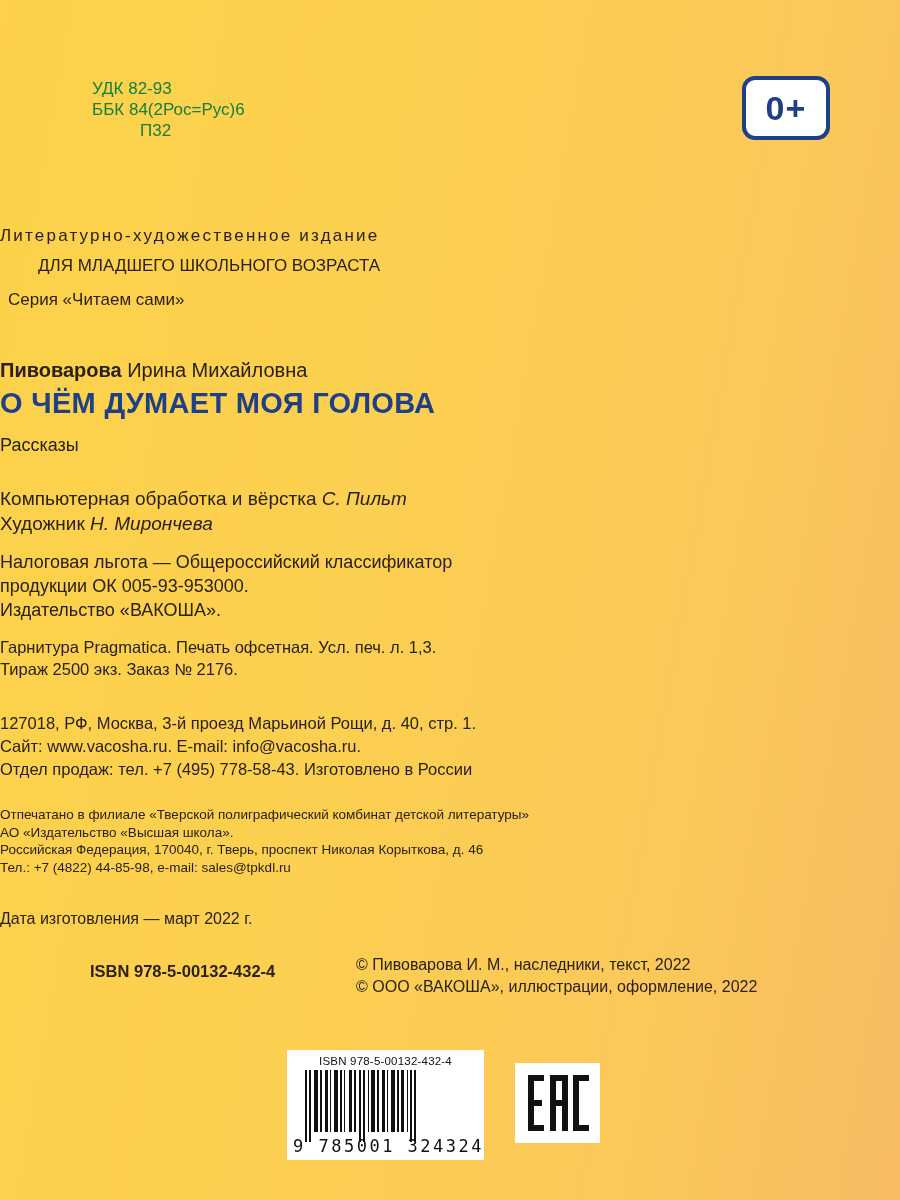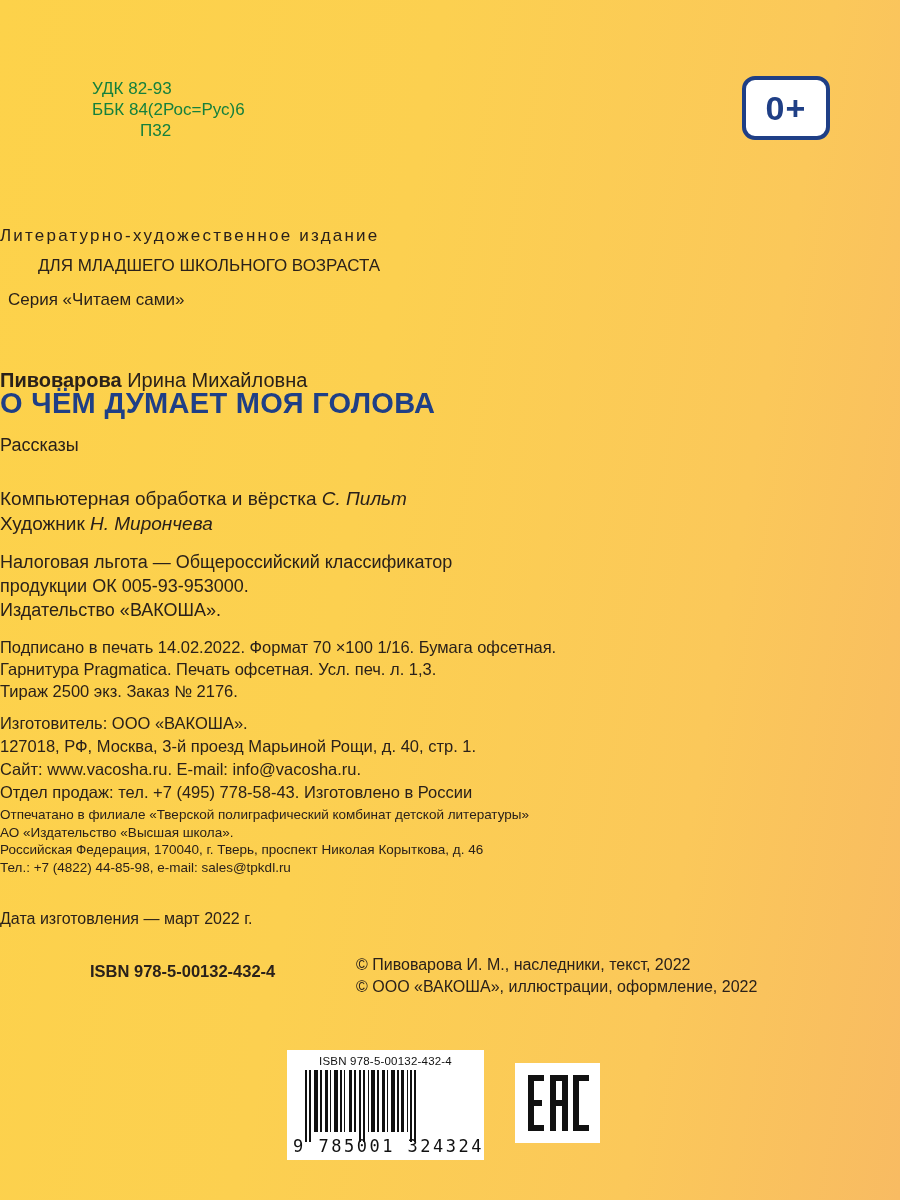--- a/index.html
+++ b/index.html
@@ -22,21 +22,21 @@
       left: 742px; top: 76px; width: 88px; height: 64px;
       border: 4px solid #1f3f86; border-radius: 13px; background: #ffffff;
       box-sizing: border-box; display: flex; align-items: center; justify-content: center;
       color: #1f3f86; font-weight: bold; font-size: 34px; letter-spacing: 1px;
     }
 
     .genre { top: 224px; font-size: 17px; letter-spacing: 2.2px; line-height: 24px; }
     .audience { top: 254px; font-size: 17px; line-height: 24px; padding-left: 38px; }
     .series { top: 288px; font-size: 17px; line-height: 24px; padding-left: 8px; }
 
-    .author { top: 357px; font-size: 20px; line-height: 26px; margin-top: 10px; }
+    .author { top: 357px; font-size: 20px; line-height: 26px; }
     .author b { font-weight: bold; }
     .title { top: 385px; font-size: 29px; font-weight: bold; color: #1f3f86; line-height: 36px; letter-spacing: 0.3px; }
     .subtitle { top: 433px; font-size: 18px; line-height: 24px; }
 
     .credits { top: 486px; font-size: 19px; line-height: 25px; }
     .credits i { font-style: italic; }
 
     .tax { top: 550px; font-size: 18px; line-height: 24px; }
 
     .print-info { top: 636px; font-size: 16.5px; line-height: 22px; }
@@ -99,27 +99,25 @@
   <span class="line"><span>Художник </span><i>Н. Мирончева</i></span>
 </div>
 
 <div class="center-block tax">
   <span class="line">Налоговая льгота — Общероссийский классификатор</span>
   <span class="line">продукции ОК 005-93-953000.</span>
   <span class="line">Издательство «ВАКОША».</span>
 </div>
 
 <div class="center-block print-info">
-  <span class="line">Подписано в печать 14.02.2022. Формат 70 ×100 1/16. Бумага офсетная.</span>
   <span class="line">Гарнитура Pragmatica. Печать офсетная. Усл. печ. л. 1,3.</span>
   <span class="line">Тираж 2500 экз. Заказ № 2176.</span>
 </div>
 
 <div class="center-block maker">
-  <span class="line">Изготовитель: ООО «ВАКОША».</span>
   <span class="line">127018, РФ, Москва, 3-й проезд Марьиной Рощи, д. 40, стр. 1.</span>
   <span class="line"><span>Сайт: </span><b>www.vacosha.ru</b><span>. E-mail: info@vacosha.ru.</span></span>
   <span class="line">Отдел продаж: тел. +7 (495) 778-58-43. Изготовлено в России</span>
 </div>
 
 <div class="center-block printer">
   <span class="line">Отпечатано в филиале «Тверской полиграфический комбинат детской литературы»</span>
   <span class="line">АО «Издательство «Высшая школа».</span>
   <span class="line">Российская Федерация, 170040, г. Тверь, проспект Николая Корыткова, д. 46</span>
   <span class="line">Тел.: +7 (4822) 44-85-98, e-mail: sales@tpkdl.ru</span>

